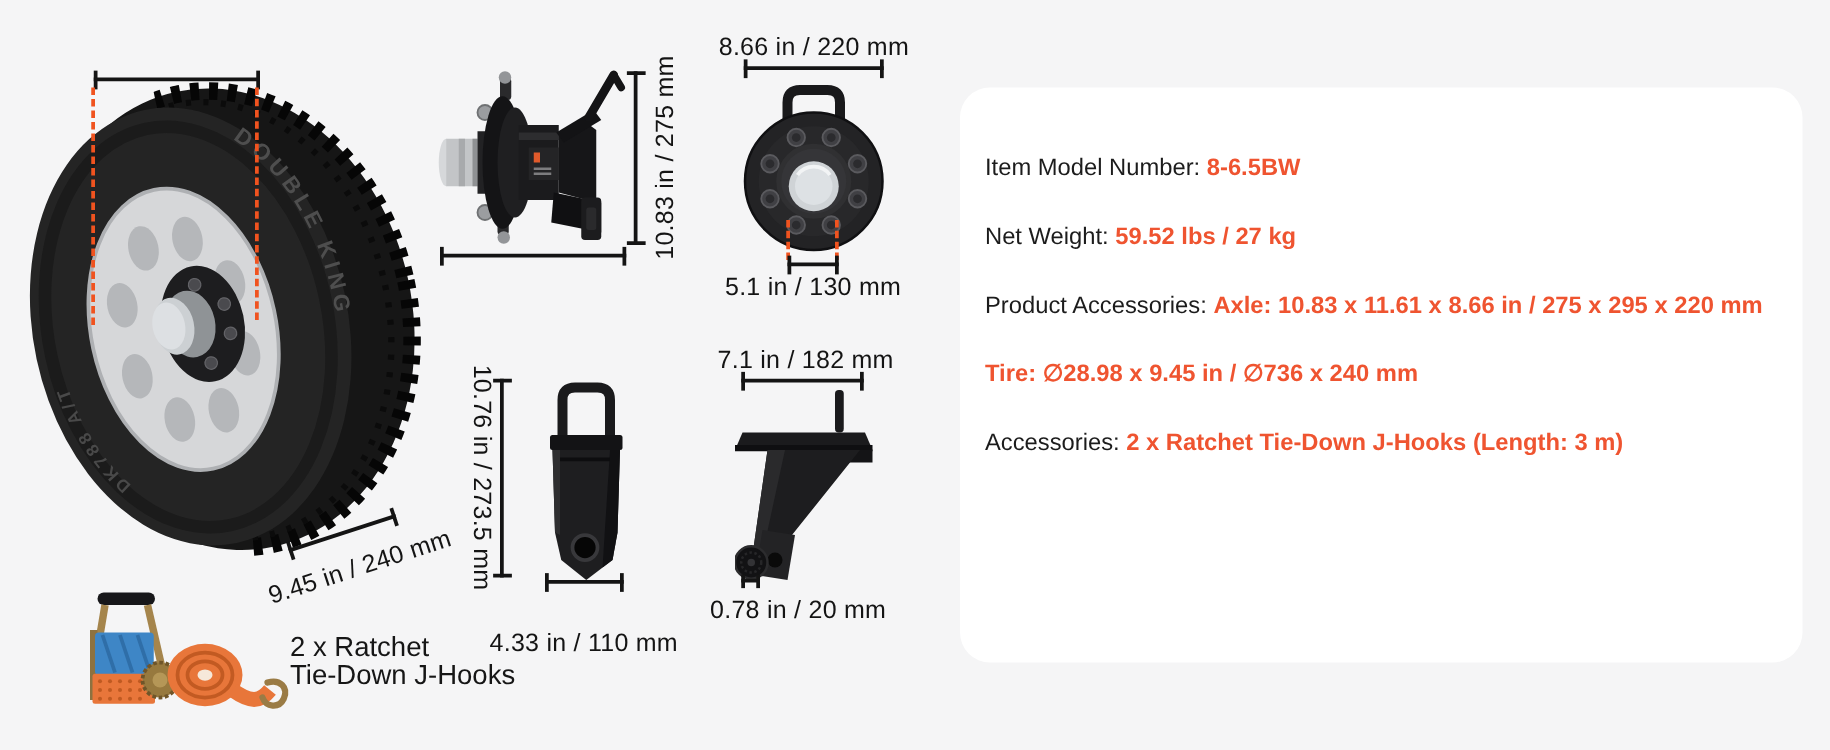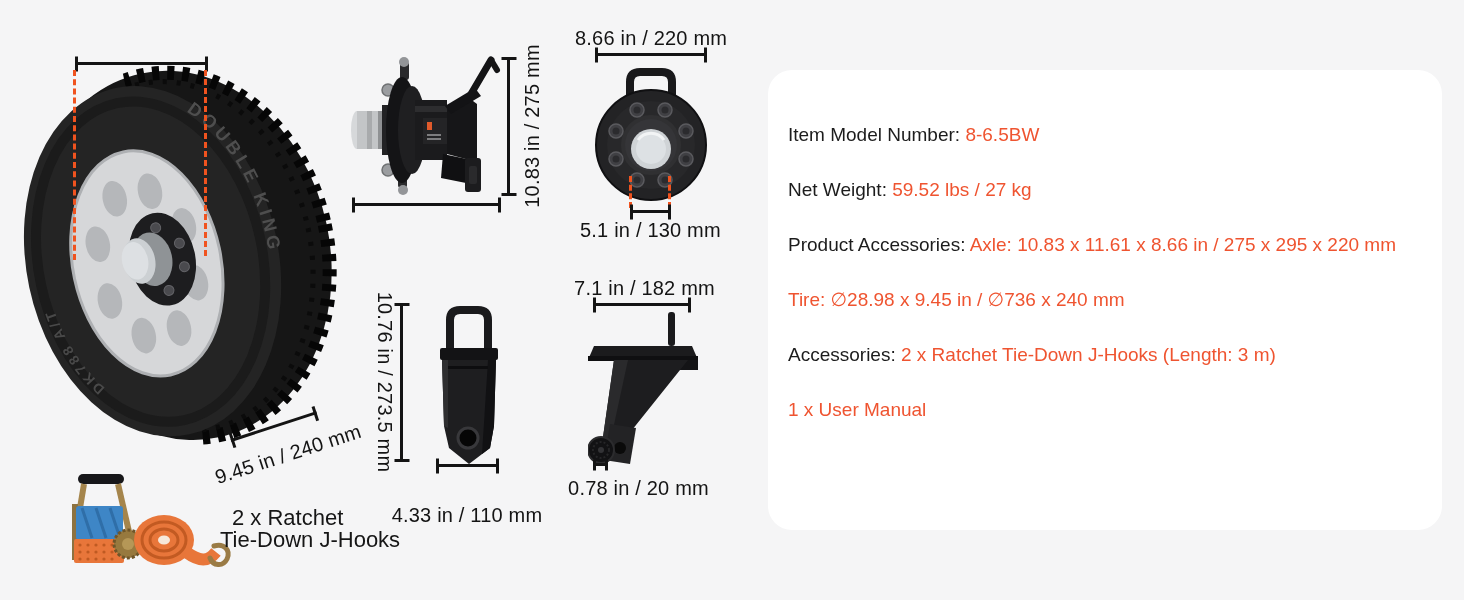--- a/index.html
+++ b/index.html
@@ -32,21 +32,21 @@
   .dash{position:absolute;width:0;border-left:3px dashed #f0531f;}
   
   .caption{position:absolute;font-size:22px;line-height:22px;color:#161616;white-space:nowrap;}
   
   .spec-panel{
     position:absolute;left:768px;top:70px;width:674px;height:460px;
     background:#ffffff;border-radius:24px;box-sizing:border-box;
     padding:52px 10px 0 20px;
   }
   .spec-row{white-space:pre;font-size:19px;line-height:25px;margin-bottom:30px;color:#1c1c1c;}
-  .spec-value{font-weight:400;color:#ef5430;}
+  .spec-value{font-weight:700;color:#ef5430;}
 </style>
 </head>
 <body>
 
 <div class="canvas">
 
   <svg class="fig" style="left:12px;top:56px" width="330" height="395" viewBox="0 0 330 395">
     <defs>
       <clipPath id="treadclip">
           <rect x="150" y="0" width="180" height="395"></rect>
@@ -235,24 +235,23 @@
     <circle cx="70" cy="96" r="14" fill="#97793e" stroke="#6f5529" stroke-width="3" stroke-dasharray="3 2"></circle>
     <circle cx="70" cy="96" r="6" fill="#b59757"></circle>
     <ellipse cx="106" cy="92" rx="30" ry="25" fill="#e8763a"></ellipse>
     <ellipse cx="106" cy="92" rx="22" ry="18" fill="none" stroke="#c25a22" stroke-width="3"></ellipse>
     <ellipse cx="106" cy="92" rx="14" ry="11" fill="none" stroke="#c25a22" stroke-width="3"></ellipse>
     <ellipse cx="106" cy="92" rx="6" ry="4.5" fill="#f6e8da"></ellipse>
     <path d="M128,104 C 142,114 150,114 158,104" fill="none" stroke="#e8763a" stroke-width="12"></path>
     <path d="M156,98 c 10,-3 17,4 13,13 c -4,8 -14,7 -17,-1" fill="none" stroke="#9a7b45" stroke-width="5" stroke-linecap="round"></path>
   </svg>
   <div class="caption" style="left:232px;top:507px">2 x Ratchet</div>
-  <div class="caption" style="left:220px;top:529px">Tie-Down J-Hooks</div>
+  <div class="caption" style="left:232px;top:529px">Tie-Down J-Hooks</div>
 
   <div class="spec-panel">
     <div class="spec-row"><span class="spec-label">Item Model Number: </span><span class="spec-value">8-6.5BW</span></div>
     <div class="spec-row"><span class="spec-label">Net Weight: </span><span class="spec-value">59.52 lbs / 27 kg</span></div>
     <div class="spec-row"><span class="spec-label">Product Accessories: </span><span class="spec-value">Axle: 10.83 x 11.61 x 8.66 in / 275 x 295 x 220 mm</span></div>
     <div class="spec-row"><span class="spec-label"></span><span class="spec-value">Tire: ∅28.98 x 9.45 in / ∅736 x 240 mm</span></div>
     <div class="spec-row"><span class="spec-label">Accessories: </span><span class="spec-value">2 x Ratchet Tie-Down J-Hooks (Length: 3 m)</span></div>
-    <div class="spec-row"><span class="spec-label"></span><span class="spec-value">1 x User Manual</span></div>
   </div>
 
 </div>
 
 </body></html>

